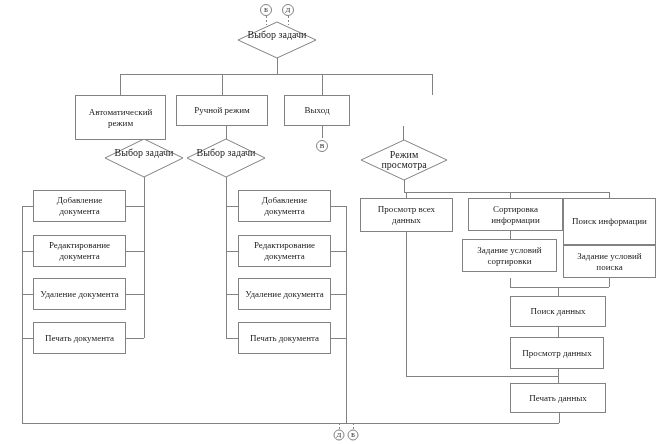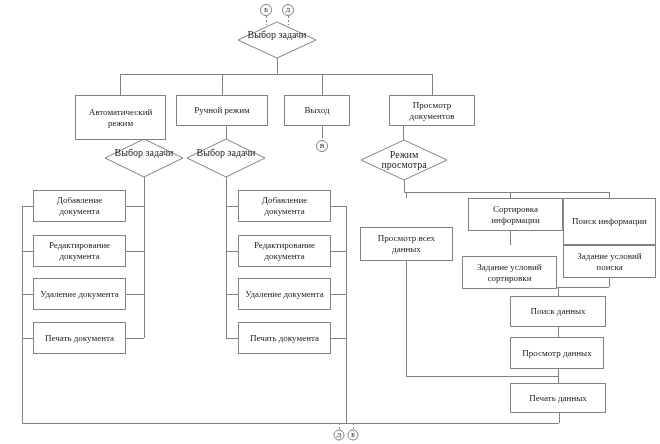--- a/index.html
+++ b/index.html
@@ -111,34 +111,33 @@
   <div class="clabel" style="left:347px;top:431px;">Б</div>
 
   <div class="dlabel" style="left:247px;top:30px;width:60px;">Выбор задачи</div>
   <div class="dlabel" style="left:114px;top:148px;width:60px;">Выбор задачи</div>
   <div class="dlabel" style="left:196px;top:148px;width:60px;">Выбор задачи</div>
   <div class="dlabel" style="left:369px;top:150px;width:70px;">Режим просмотра</div>
 
   <div class="box" style="left:75px;top:95px;width:91px;height:45px;">Автоматический режим</div>
   <div class="box" style="left:176px;top:95px;width:92px;height:31px;">Ручной режим</div>
   <div class="box" style="left:284px;top:95px;width:66px;height:31px;">Выход</div>
-  <div class="box" style="left:389px;top:95px;width:86px;height:31px;">Просмотр документов</div>
 
   <div class="box" style="left:33px;top:190px;width:93px;height:32px;">Добавление документа</div>
   <div class="box" style="left:33px;top:235px;width:93px;height:32px;">Редактирование документа</div>
   <div class="box" style="left:33px;top:278px;width:93px;height:32px;">Удаление документа</div>
   <div class="box" style="left:33px;top:322px;width:93px;height:32px;">Печать документа</div>
 
   <div class="box" style="left:238px;top:190px;width:93px;height:32px;">Добавление документа</div>
   <div class="box" style="left:238px;top:235px;width:93px;height:32px;">Редактирование документа</div>
   <div class="box" style="left:238px;top:278px;width:93px;height:32px;">Удаление документа</div>
   <div class="box" style="left:238px;top:322px;width:93px;height:32px;">Печать документа</div>
 
-  <div class="box" style="left:360px;top:198px;width:93px;height:34px;margin-top:29px;">Просмотр всех данных</div>
+  <div class="box" style="left:360px;top:198px;width:93px;height:34px;">Просмотр всех данных</div>
   <div class="box" style="left:468px;top:198px;width:95px;height:33px;">Сортировка информации</div>
   <div class="box" style="left:563px;top:198px;width:93px;height:47px;">Поиск информации</div>
-  <div class="box" style="left:462px;top:256px;width:95px;height:33px;">Задание условий сортировки</div>
+  <div class="box" style="left:462px;top:239px;width:95px;height:33px;">Задание условий сортировки</div>
   <div class="box" style="left:563px;top:245px;width:93px;height:33px;">Задание условий поиска</div>
   <div class="box" style="left:510px;top:296px;width:96px;height:31px;">Поиск данных</div>
   <div class="box" style="left:510px;top:337px;width:94px;height:32px;">Просмотр данных</div>
   <div class="box" style="left:510px;top:383px;width:96px;height:30px;">Печать данных</div>
 
 </div>
 
 </body></html>

